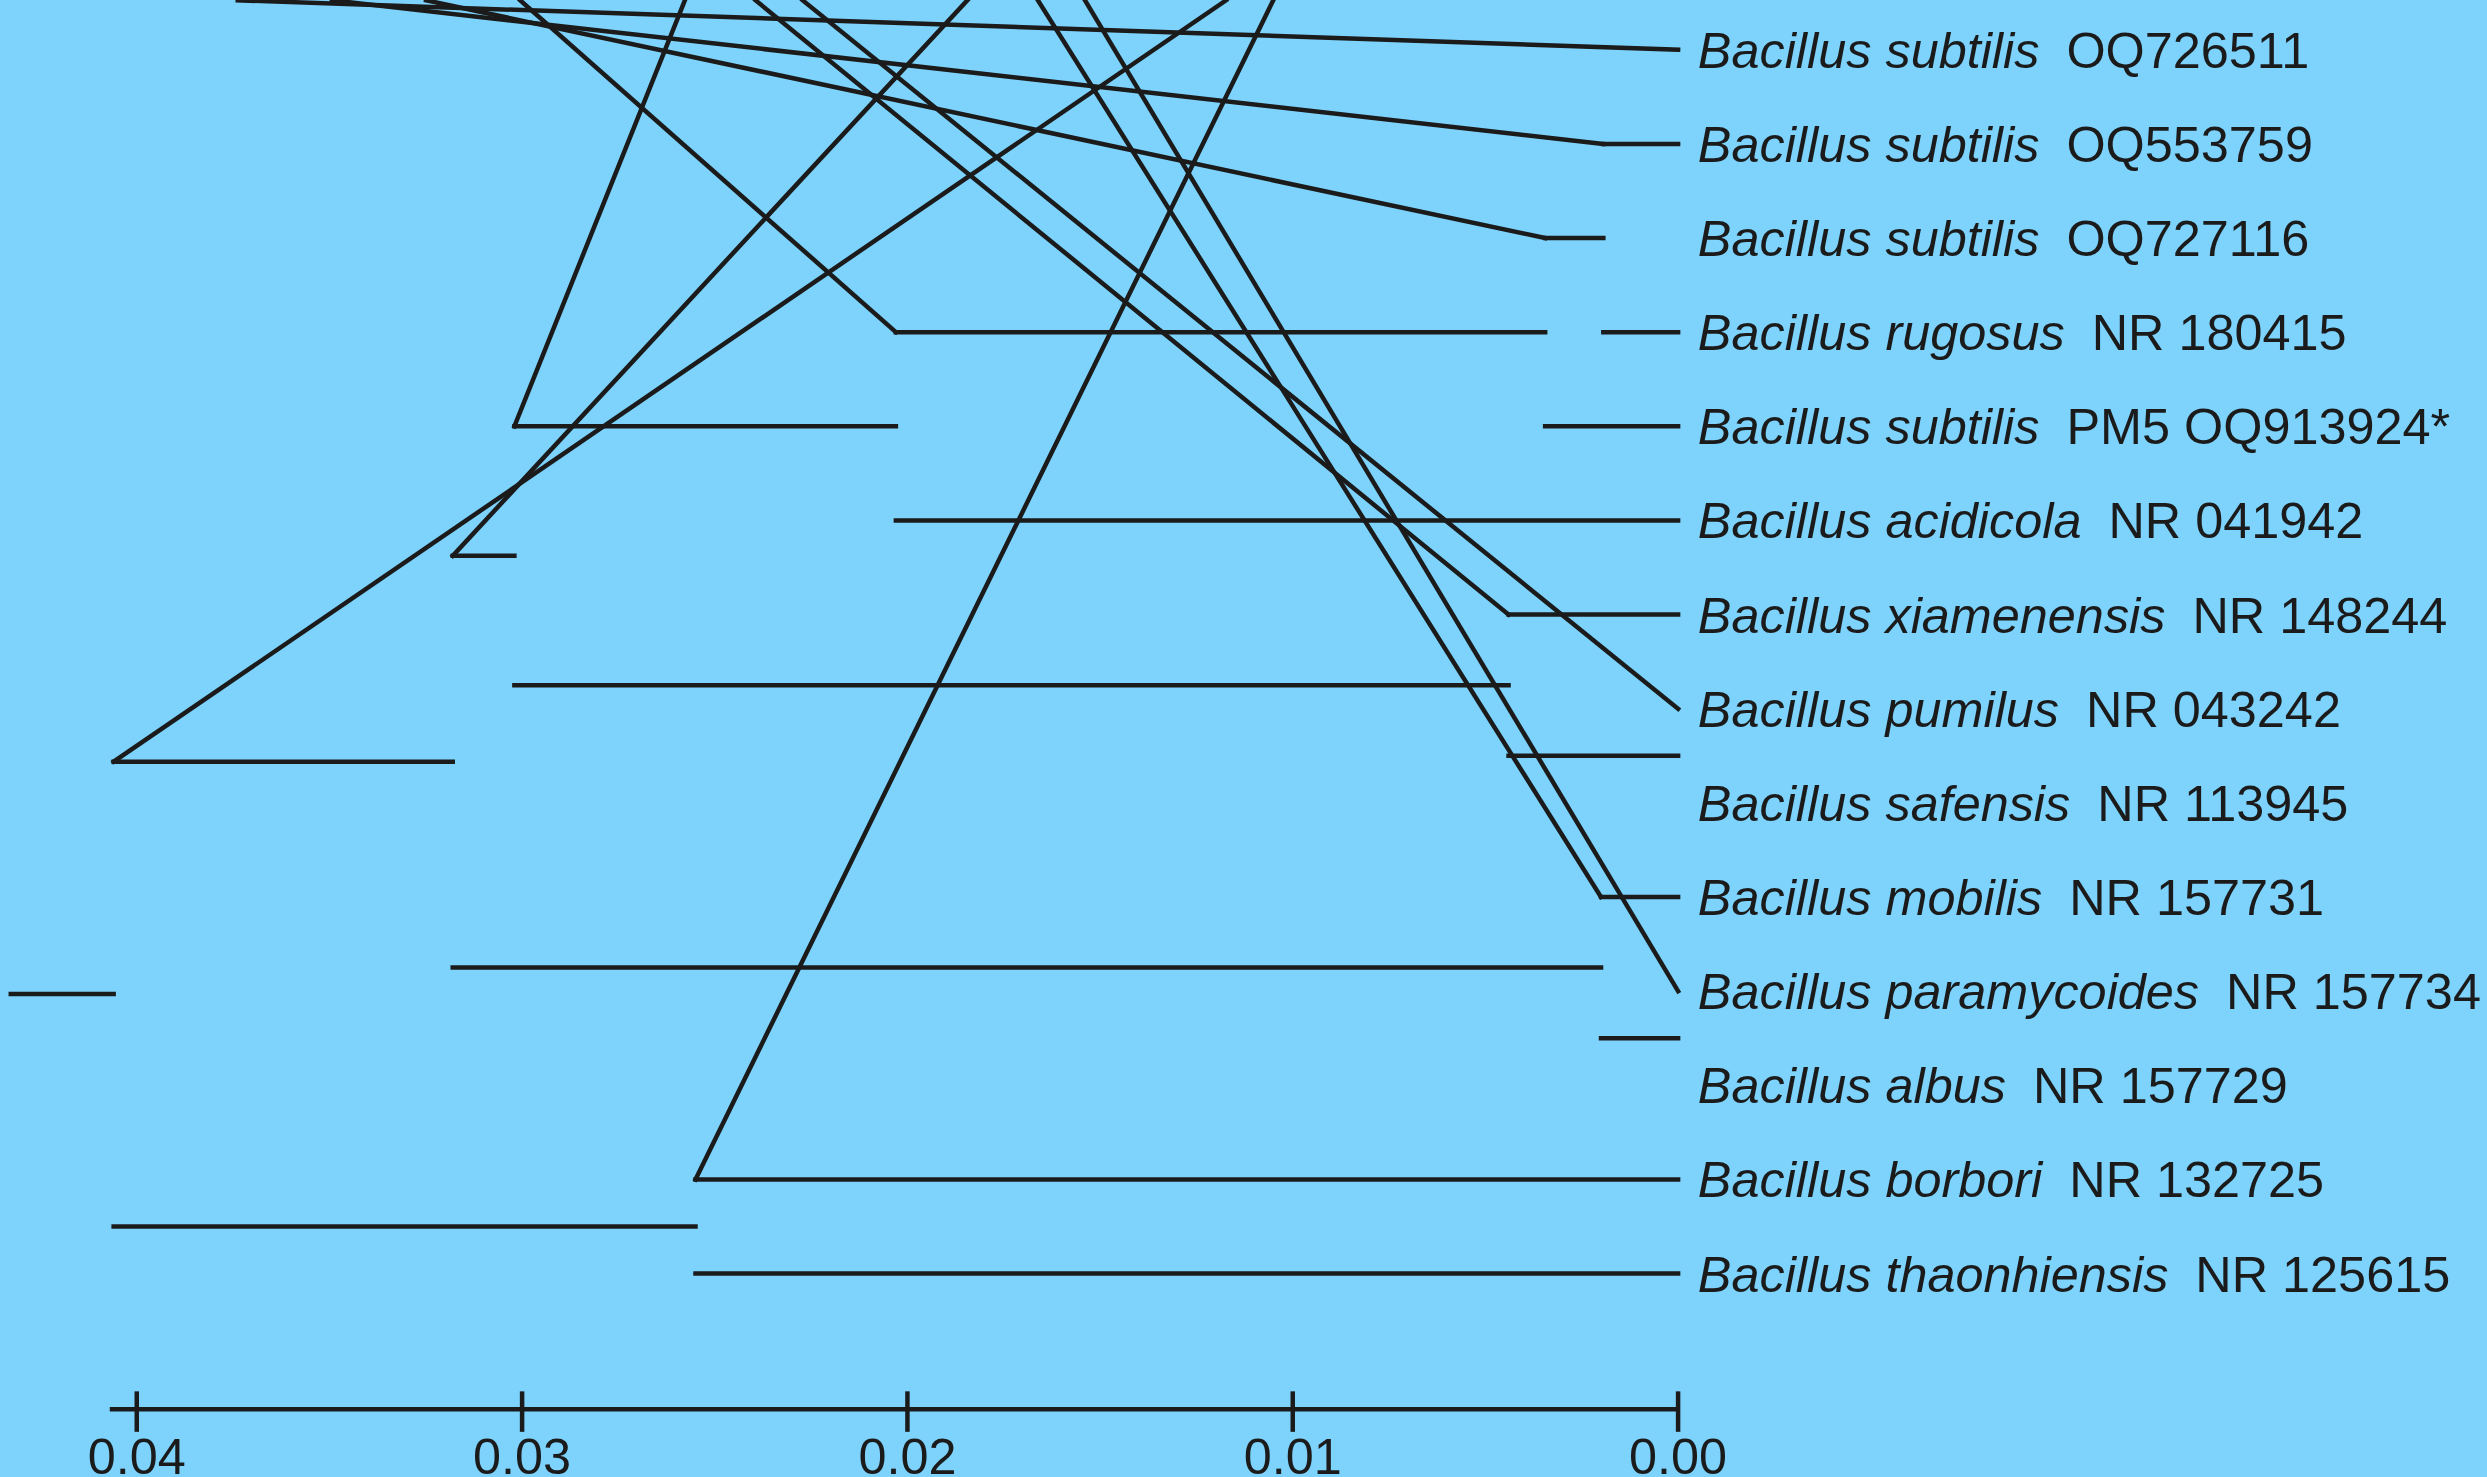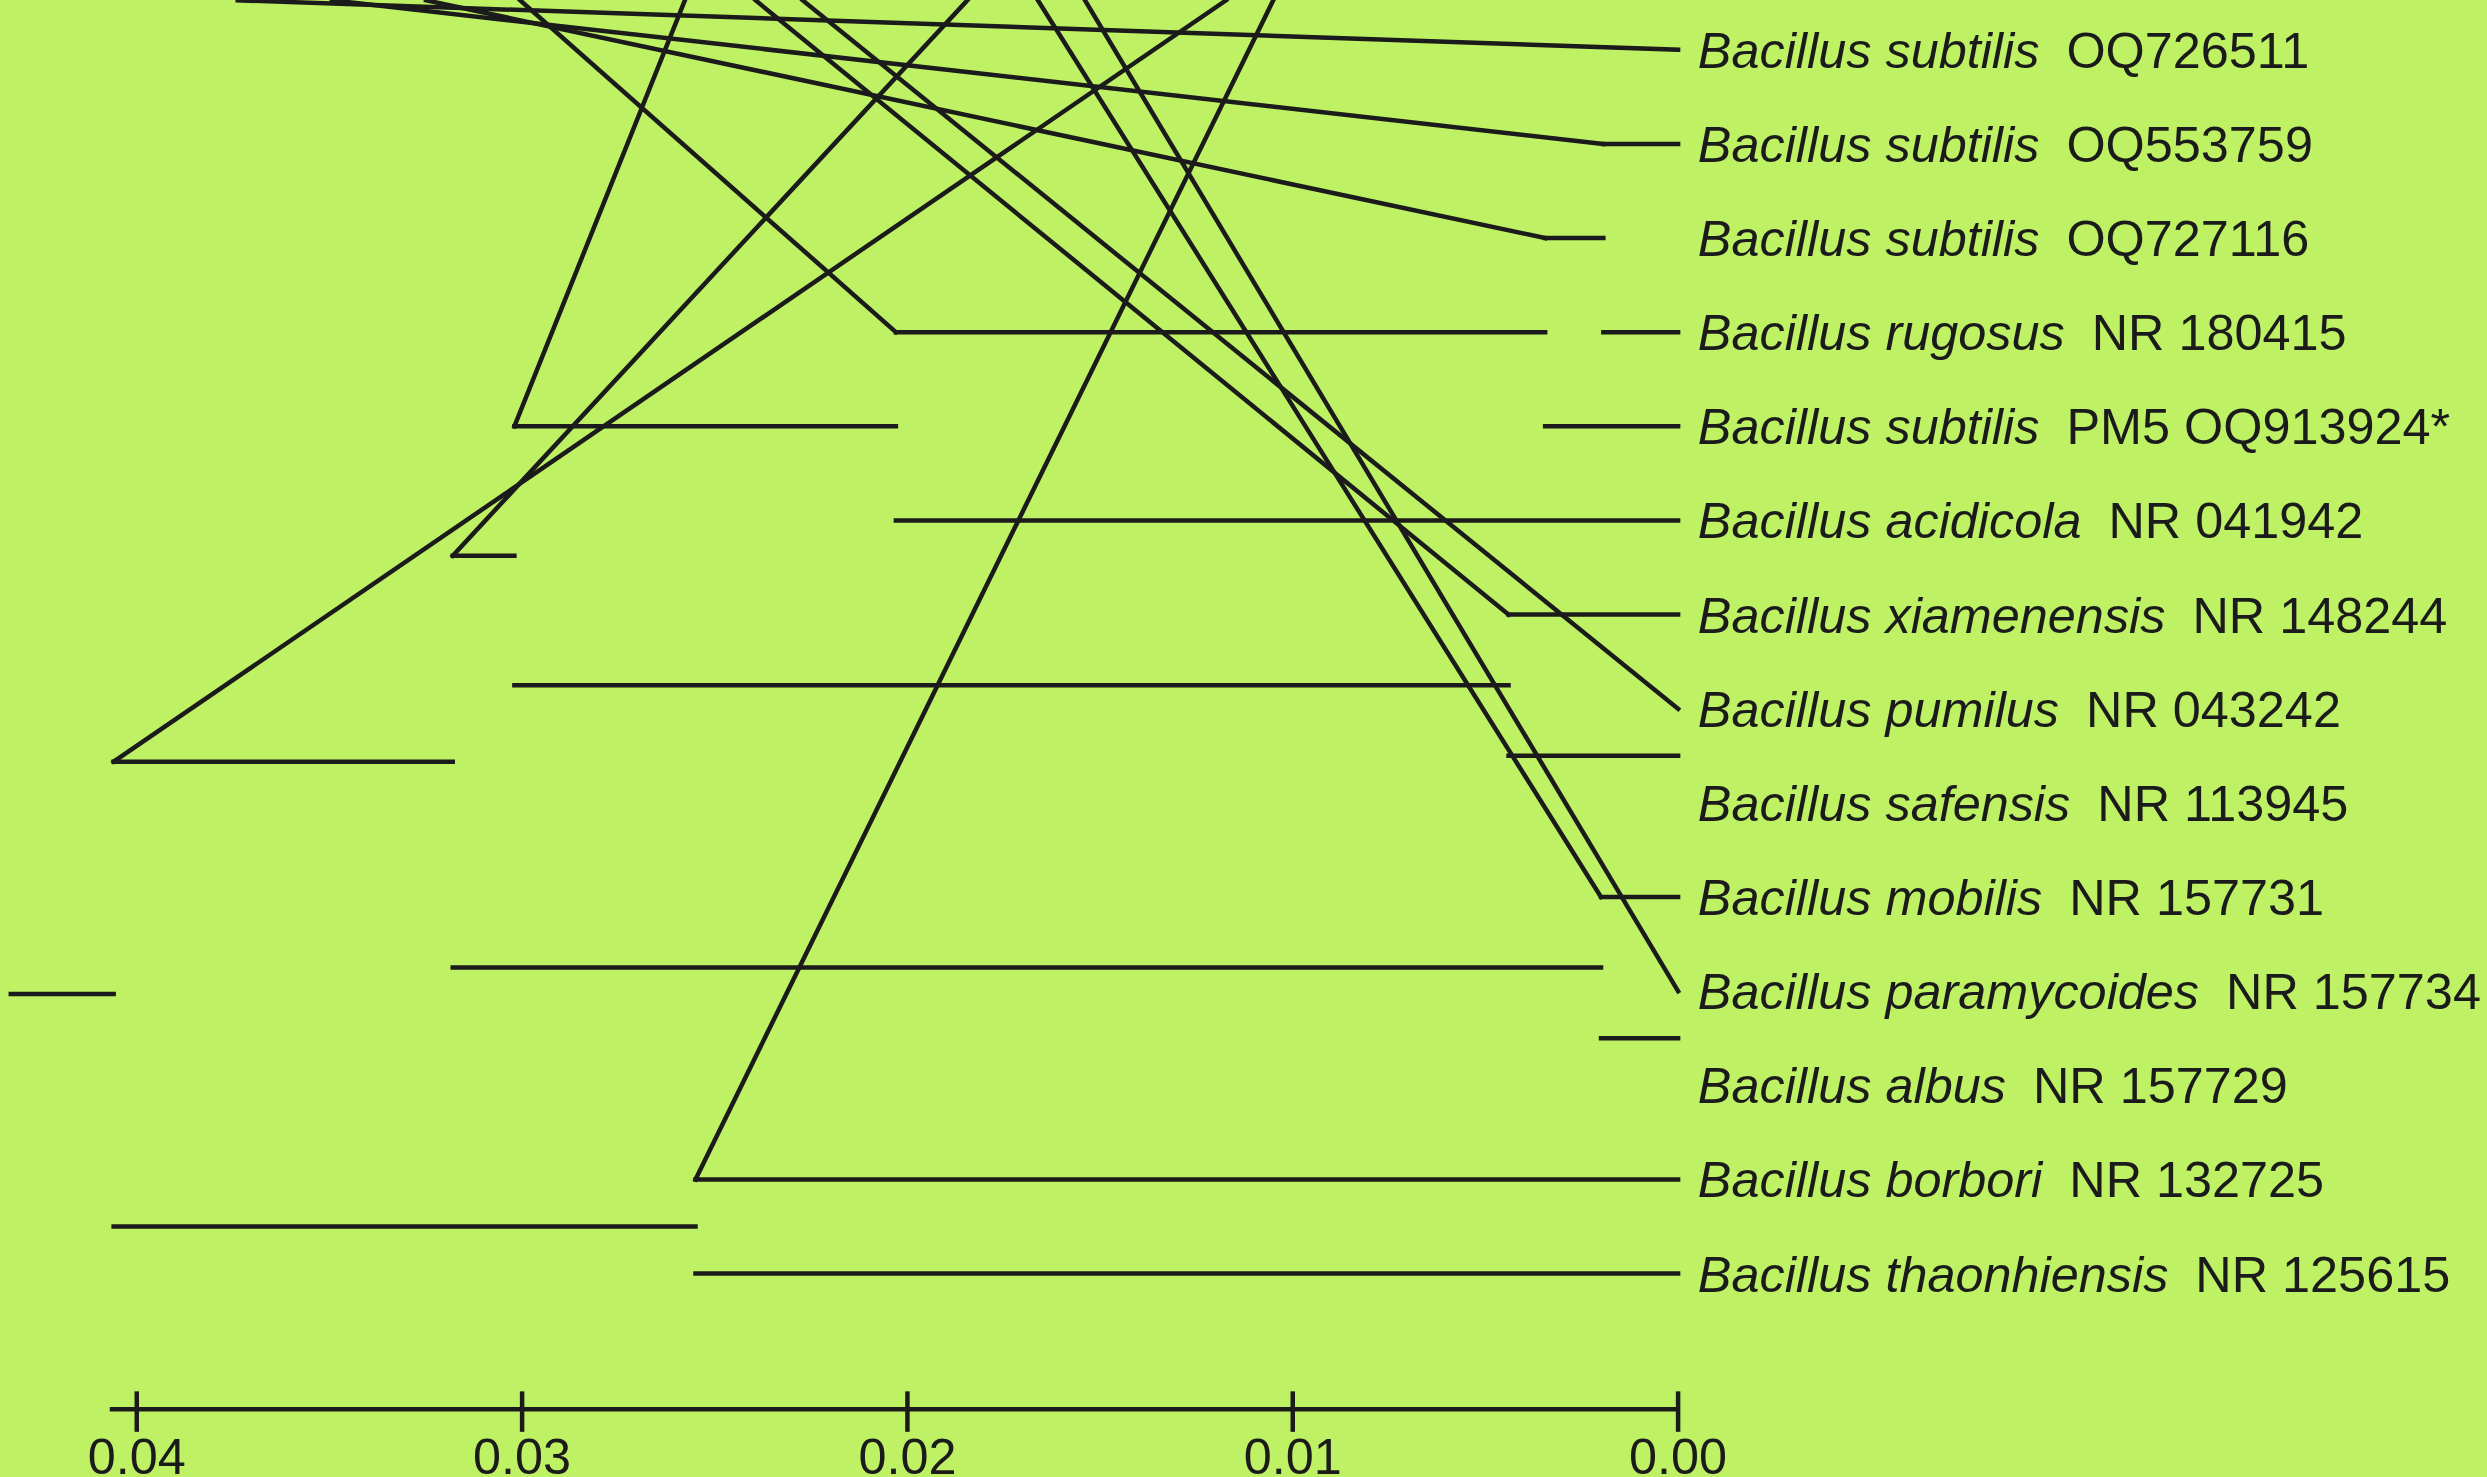--- a/index.html
+++ b/index.html
@@ -1,16 +1,16 @@
 <!DOCTYPE html>
 <html style="font-size:14.4px"><head>
 <meta charset="utf-8">
 <style>
   html,body{margin:0;padding:0;background:#ffffff;}
-  #canvas{position:relative;width:2487px;height:1478px;background:#bef264;overflow:hidden;
+  #canvas{position:relative;width:2487px;height:1478px;background:#7dd3fc;overflow:hidden;
           font-family:"Liberation Sans", sans-serif;}
   svg text{font-family:"Liberation Sans", sans-serif;fill:#1b1b1b;}
   .species{font-style:italic;}
   .accession{font-style:normal;}
 </style>
 </head>
 <body>
 
 <div id="canvas">
   <svg id="tree-svg" width="2487" height="1478" viewBox="0 0 2764 1642" xmlns="http://www.w3.org/2000/svg">

